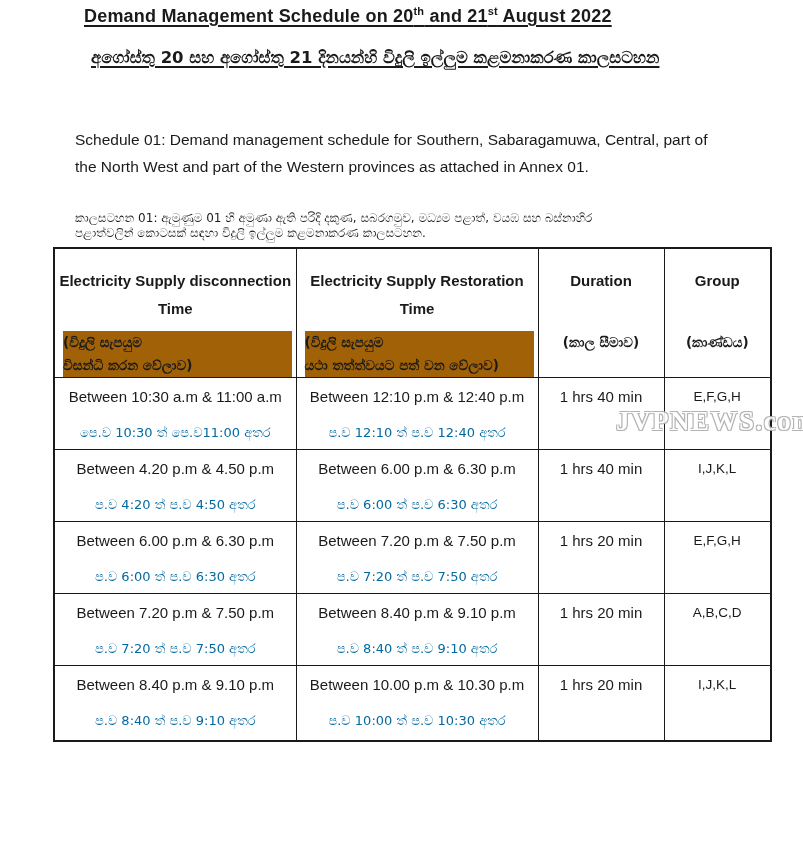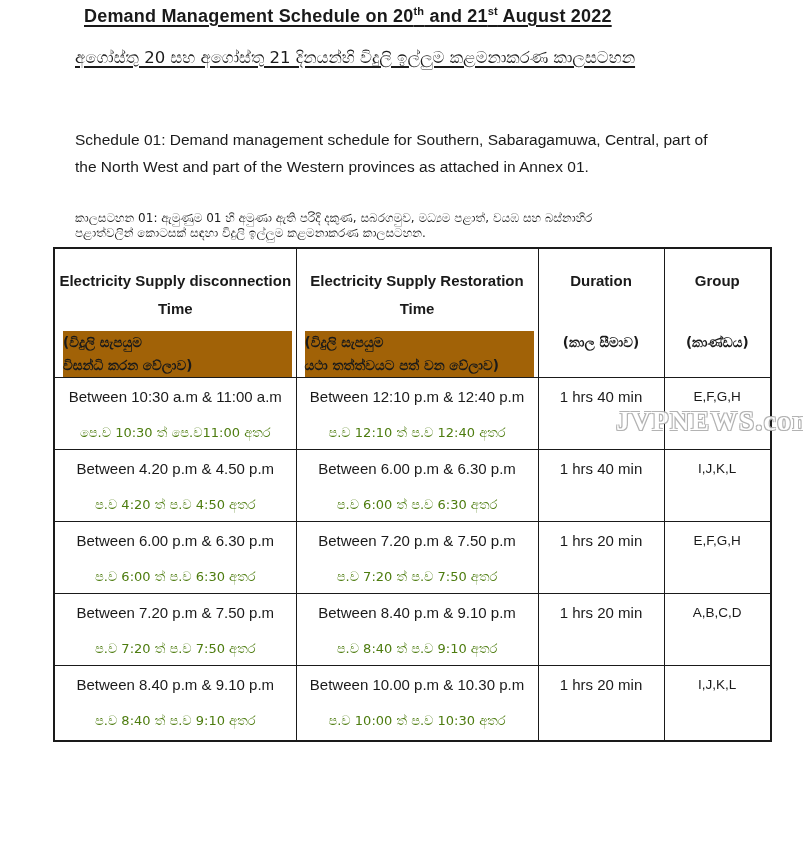--- a/index.html
+++ b/index.html
@@ -30,24 +30,24 @@
     letter-spacing: 0.2px;
     white-space: nowrap;
   }
   #doc-title .sup {
     font-size: 11px;
     vertical-align: super;
     line-height: 0;
   }
   #doc-title-si {
     position: absolute;
-    left: 75px;
+    left: 91px;
     top: 48px;
     font-size: 16.5px;
-    font-weight: normal;
+    font-weight: bold;
     text-decoration: underline;
     text-decoration-thickness: 2px;
     text-underline-offset: 3px;
     white-space: nowrap;
   }
 
   
   #intro-en {
     position: absolute;
     left: 75px;
@@ -118,21 +118,21 @@
     line-height: 20px;
     text-align: center;
     padding-top: 9px;
     white-space: nowrap;
   }
   td .cell-si {
     font-size: 13px;
     line-height: 18px;
     text-align: center;
     margin-top: 17px;
-    color: #4d7c0f;
+    color: #0369a1;
     white-space: nowrap;
   }
   td.group-cell .cell-en { font-size: 13.5px; }
 
   
   #watermark {
     position: absolute;
     left: 616px;
     top: 406px;
     z-index: 5;

